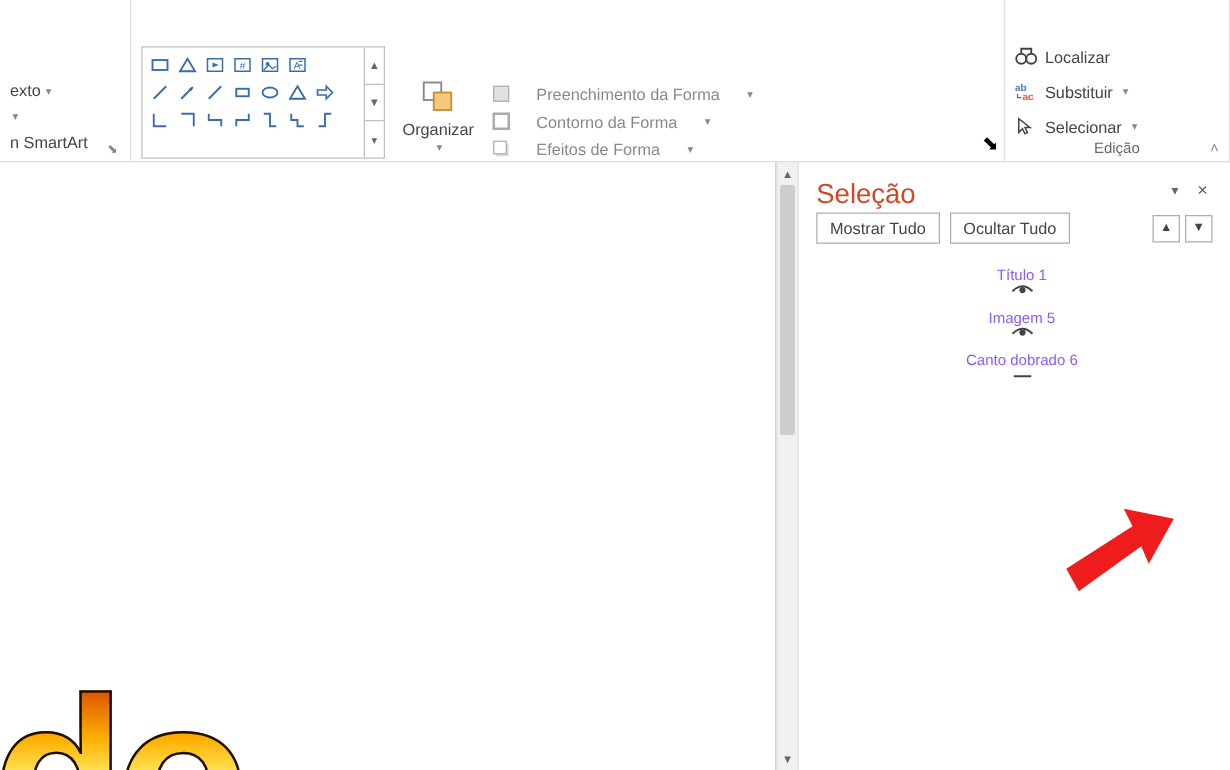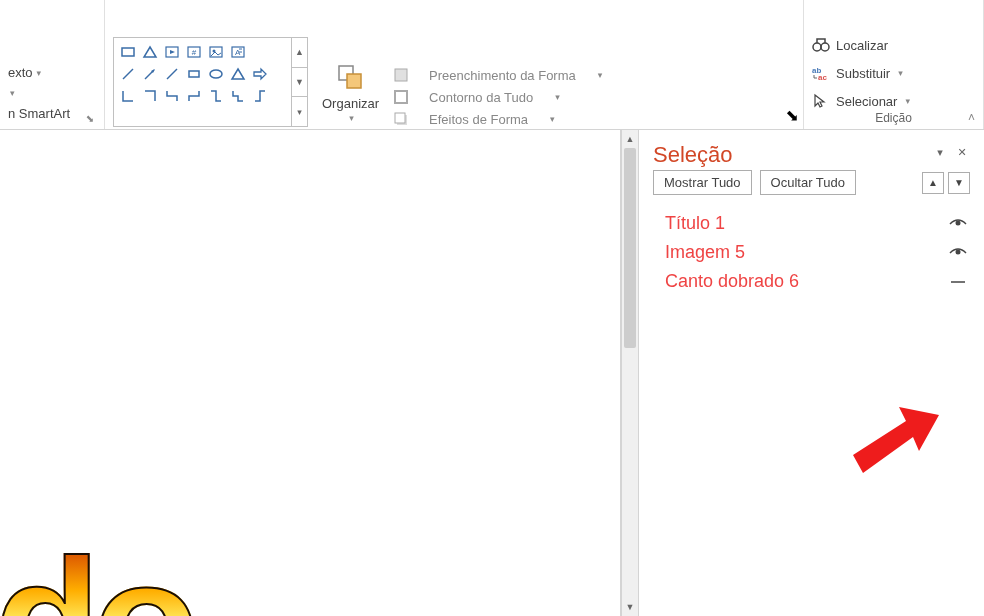--- a/index.html
+++ b/index.html
@@ -54,21 +54,21 @@
     .pane-title { font-size: 22px; color: #d24726; font-weight: normal; margin-bottom: 2px; }
     .pane-controls { position: absolute; top: 14px; right: 14px; display: flex; gap: 6px; }
     .pane-ctrl { width: 16px; height: 16px; font-size: 11px; color: #666; cursor: pointer; display: flex; align-items: center; justify-content: center; }
     
     .pane-toolbar { display: flex; gap: 8px; align-items: center; margin-bottom: 18px; }
     .pane-btn { border: 1px solid #adadad; background: #fff; padding: 4px 10px; font-size: 13px; color: #444; cursor: pointer; }
     .arrow-btns { margin-left: auto; display: flex; gap: 4px; }
     .arrow-btn { width: 22px; height: 22px; border: 1px solid #adadad; background: #fff; display: flex; align-items: center; justify-content: center; font-size: 10px; color: #444; cursor: pointer; }
     
     .layer-list { display: flex; flex-direction: column; gap: 8px; padding-left: 12px; }
-    .layer-item { display: flex; align-items: center; font-size: 18px; color: #ef4444; }
+    .layer-item { display: flex; align-items: center; font-size: 12px; color: #8b5cf6; flex-direction: column; }
     .layer-name { flex: 1; cursor: pointer; }
     .layer-vis { width: 24px; display: flex; align-items: center; justify-content: center; cursor: pointer; }
     
     .red-arrow { position: absolute; top: 277px; right: 43px; pointer-events: none; }
     
     .dd { font-size: 9px; color: #888; margin-left: 2px; }
   </style>
 </head>
 <body>
 
@@ -233,21 +233,21 @@
           <svg class="icon-sq" viewBox="0 0 16 16">
               <rect x="2" y="2" width="12" height="12" fill="#e0e0e0" stroke="#aaa"></rect>
             </svg>
           <span>Preenchimento da Forma</span>
             <span class="dd">▾</span>
         </div>
         <div class="forma-btn">
           <svg class="icon-sq" viewBox="0 0 16 16">
               <rect x="2" y="2" width="12" height="12" fill="none" stroke="#aaa" stroke-width="2"></rect>
             </svg>
-          <span>Contorno da Tudo</span>
+          <span>Contorno da Forma</span>
             <span class="dd">▾</span>
         </div>
         <div class="forma-btn">
           <svg class="icon-sq" viewBox="0 0 16 16">
               <rect x="4" y="4" width="10" height="10" fill="#ddd"></rect>
               <rect x="2" y="2" width="10" height="10" fill="#fff" stroke="#aaa"></rect>
             </svg>
           <span>Efeitos de Forma</span>
             <span class="dd">▾</span>
         </div>

